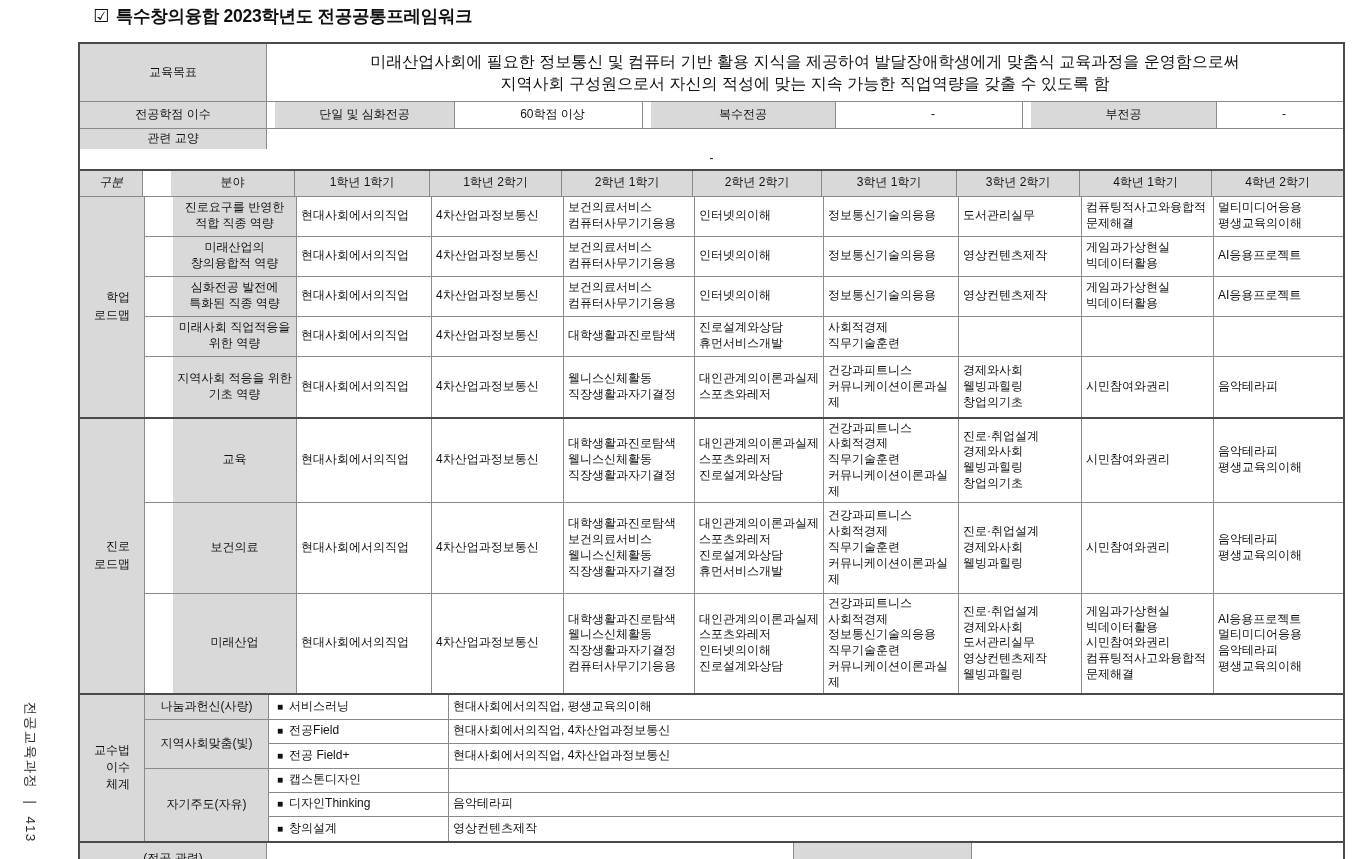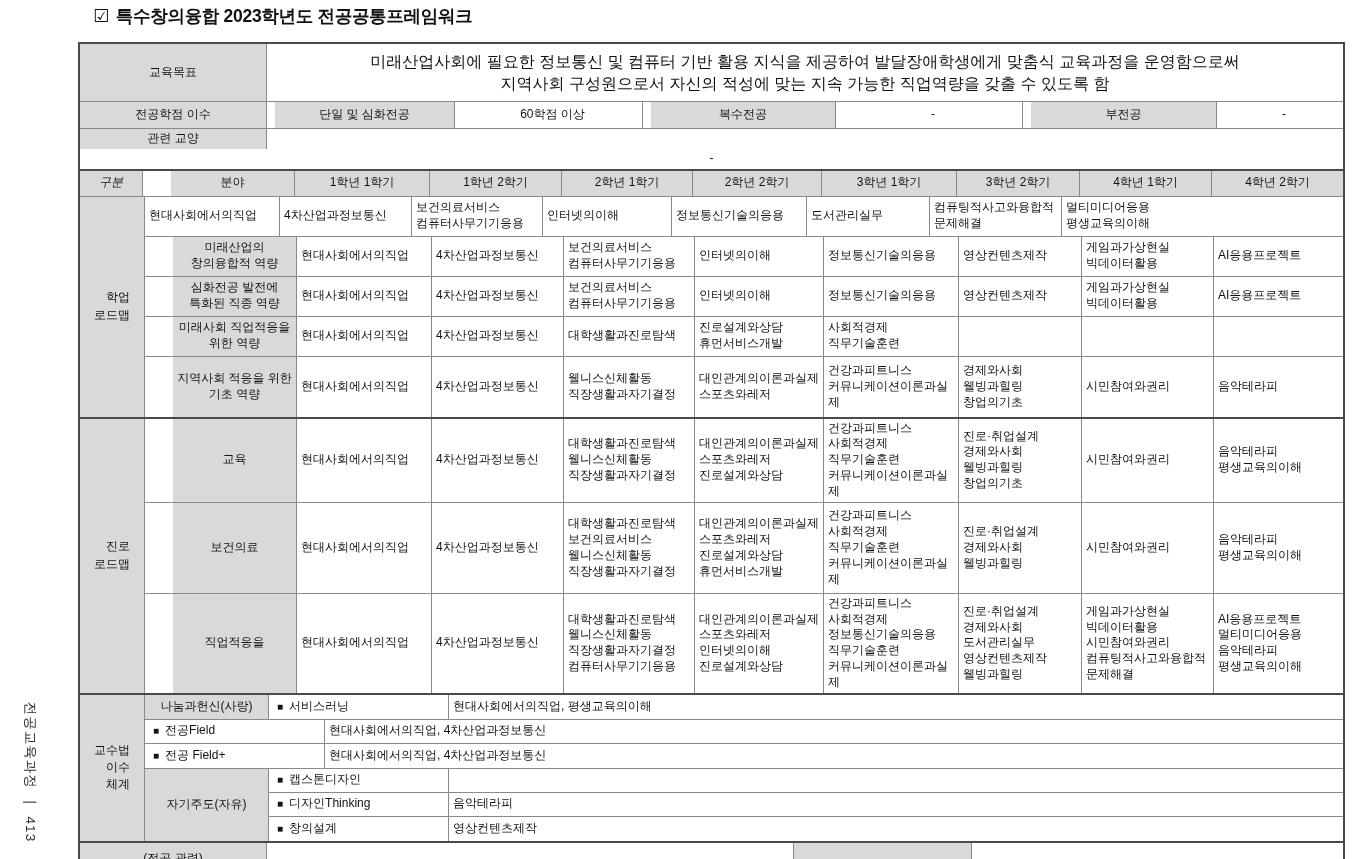--- a/index.html
+++ b/index.html
@@ -108,20 +108,22 @@
     <div class="cell c shade s5">3학년 2학기</div>
     <div class="cell c shade s6">4학년 1학기</div>
     <div class="cell c shade s7">4학년 2학기</div>
   </div>
 
   <div class="sect thick">
     <div class="sect-label">학업
 로드맵</div>
     <div class="sect-body">
       <div class="row h40">
+        <div class="cell c shade w-bunya">진로요구를 반영한
+적합 직종 역량</div>
         <div class="cell s0">현대사회에서의직업</div>
         <div class="cell s1">4차산업과정보통신</div>
         <div class="cell s2">보건의료서비스
 컴퓨터사무기기응용</div>
         <div class="cell s3">인터넷의이해</div>
         <div class="cell s4">정보통신기술의응용</div>
         <div class="cell s5">도서관리실무</div>
         <div class="cell s6">컴퓨팅적사고와융합적
 문제해결</div>
         <div class="cell s7">멀티미디어응용
@@ -232,21 +234,21 @@
 직무기술훈련
 커뮤니케이션이론과실제</div>
         <div class="cell s5">진로·취업설계
 경제와사회
 웰빙과힐링</div>
         <div class="cell s6">시민참여와권리</div>
         <div class="cell s7">음악테라피
 평생교육의이해</div>
       </div>
       <div class="row h94">
-        <div class="cell c shade w-bunya">직업적응을</div>
+        <div class="cell c shade w-bunya">미래산업</div>
         <div class="cell s0">현대사회에서의직업</div>
         <div class="cell s1">4차산업과정보통신</div>
         <div class="cell s2">대학생활과진로탐색
 웰니스신체활동
 직장생활과자기결정
 컴퓨터사무기기응용</div>
         <div class="cell s3">대인관계의이론과실제
 스포츠와레저
 인터넷의이해
 진로설계와상담</div>
@@ -281,20 +283,21 @@
       <div class="tgroup">
         <div class="cell tg-label">나눔과헌신(사랑)</div>
         <div class="tg-rows">
           <div class="row h24">
             <div class="cell mw"><span class="bullet">■</span><span>서비스러닝</span></div>
             <div class="cell grow">현대사회에서의직업, 평생교육의이해</div>
           </div>
         </div>
       </div>
       <div class="tgroup">
+        <div class="cell tg-label">지역사회맞춤(빛)</div>
         <div class="tg-rows">
           <div class="row h24">
             <div class="cell mw"><span class="bullet">■</span><span>전공Field</span></div>
             <div class="cell grow">현대사회에서의직업, 4차산업과정보통신</div>
           </div>
           <div class="row h24">
             <div class="cell mw"><span class="bullet">■</span><span>전공 Field+</span></div>
             <div class="cell grow">현대사회에서의직업, 4차산업과정보통신</div>
           </div>
         </div>

